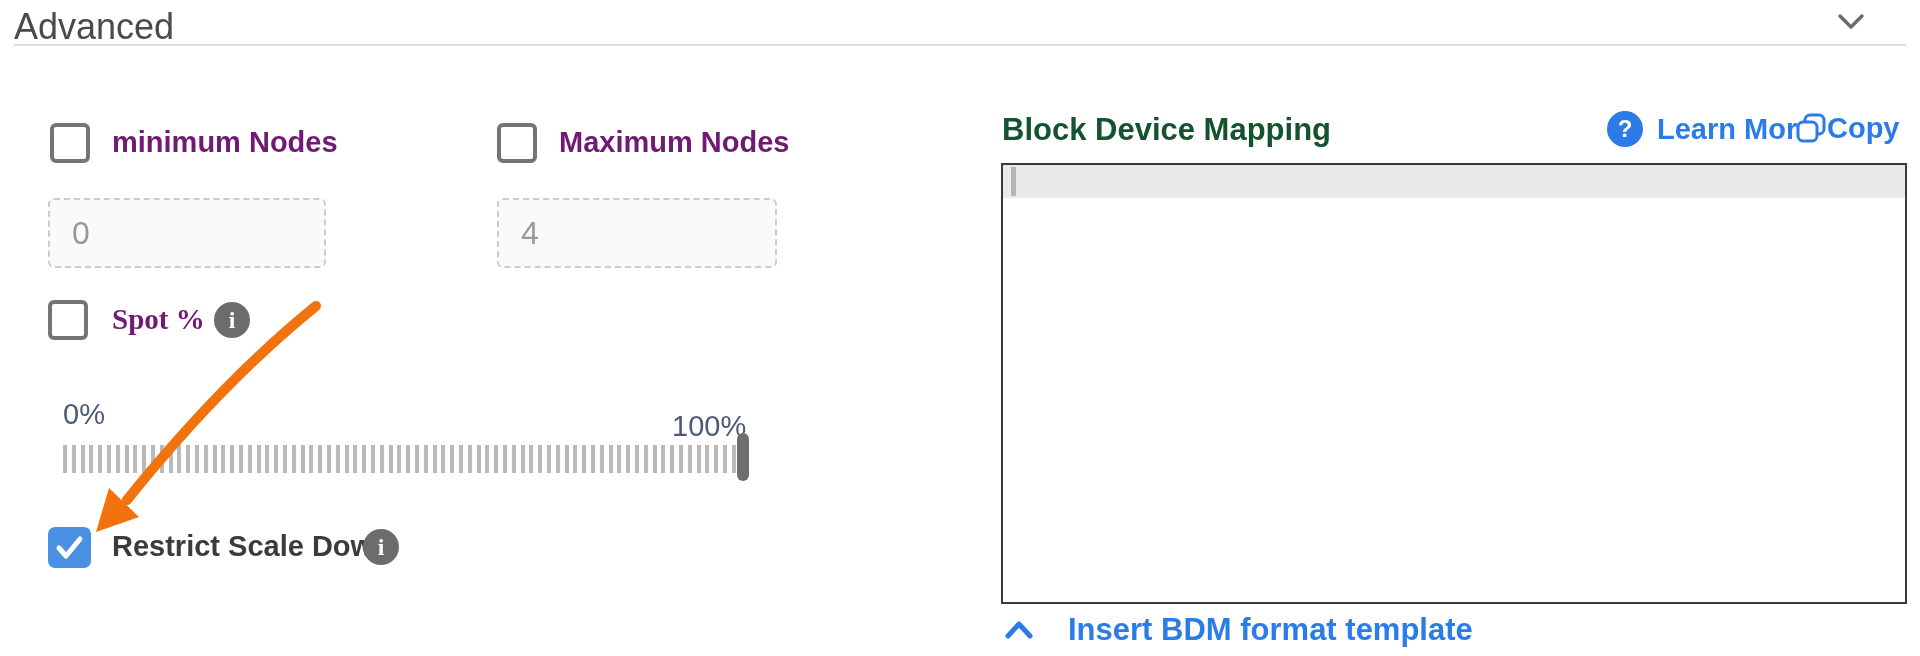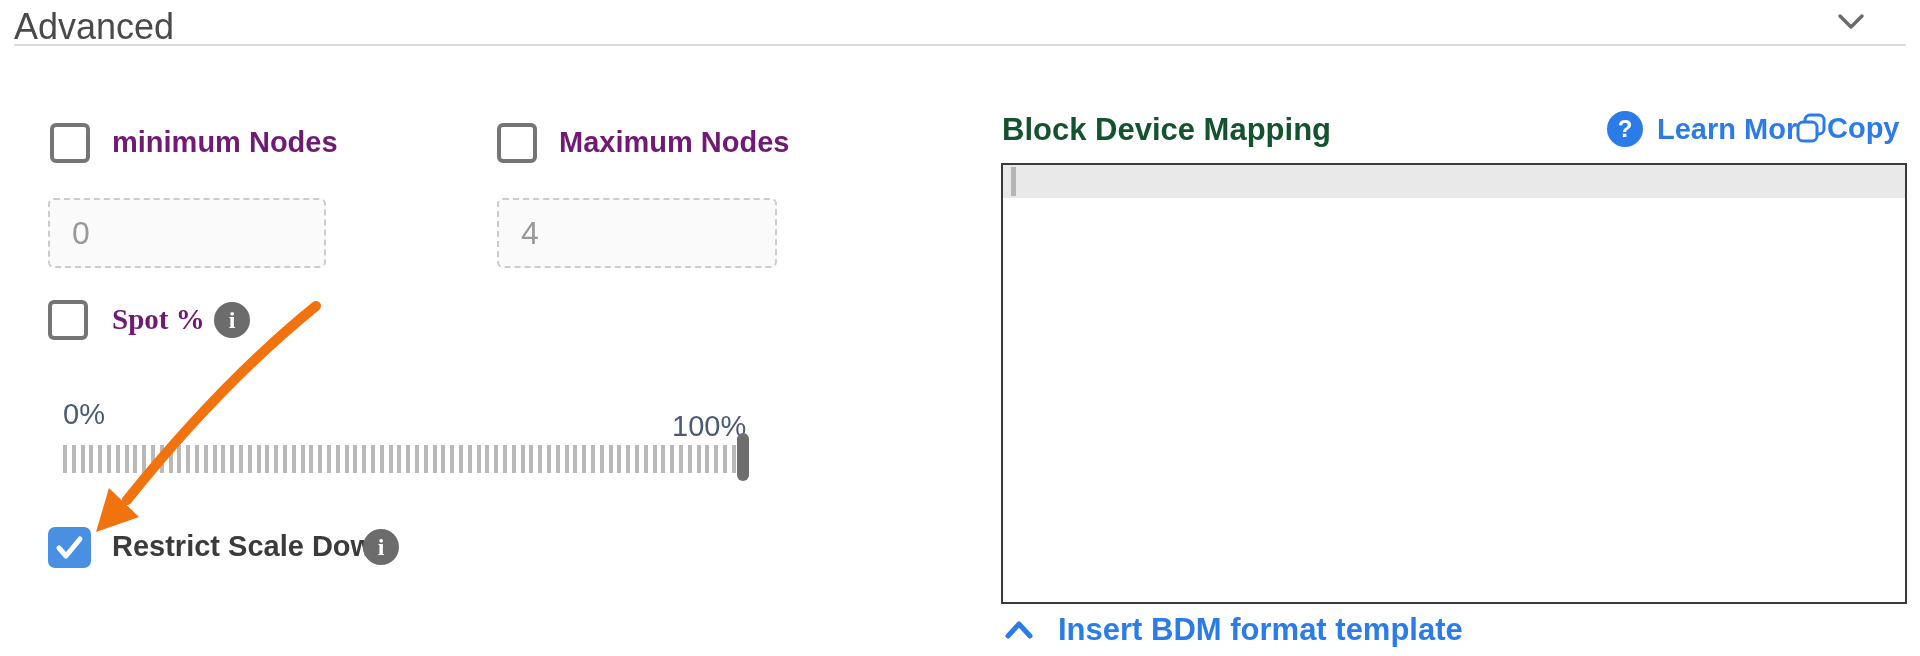--- a/index.html
+++ b/index.html
@@ -114,20 +114,20 @@
     </svg>
     <span class="link-blue">Copy</span>
   </div>
 
   <div class="abs editor">
     <div class="editor-highlight-line"></div>
     <div class="editor-cursor"></div>
     <span></span>
   </div>
 
-  <div class="abs flexrow" style="left:1004px;top:612px;gap:24px;">
+  <div class="abs flexrow" style="left:1004px;top:612px;gap:34px;">
     <svg width="30" height="24" viewBox="0 0 30 24">
       <polyline points="4,18 15,6 26,18" fill="none" stroke="#2b7ce9" stroke-width="5" stroke-linecap="round" stroke-linejoin="round"></polyline>
     </svg>
     <span class="link-blue" style="font-size:31px;">Insert BDM format template</span>
   </div>
 
 </div>
 
 </body></html>

